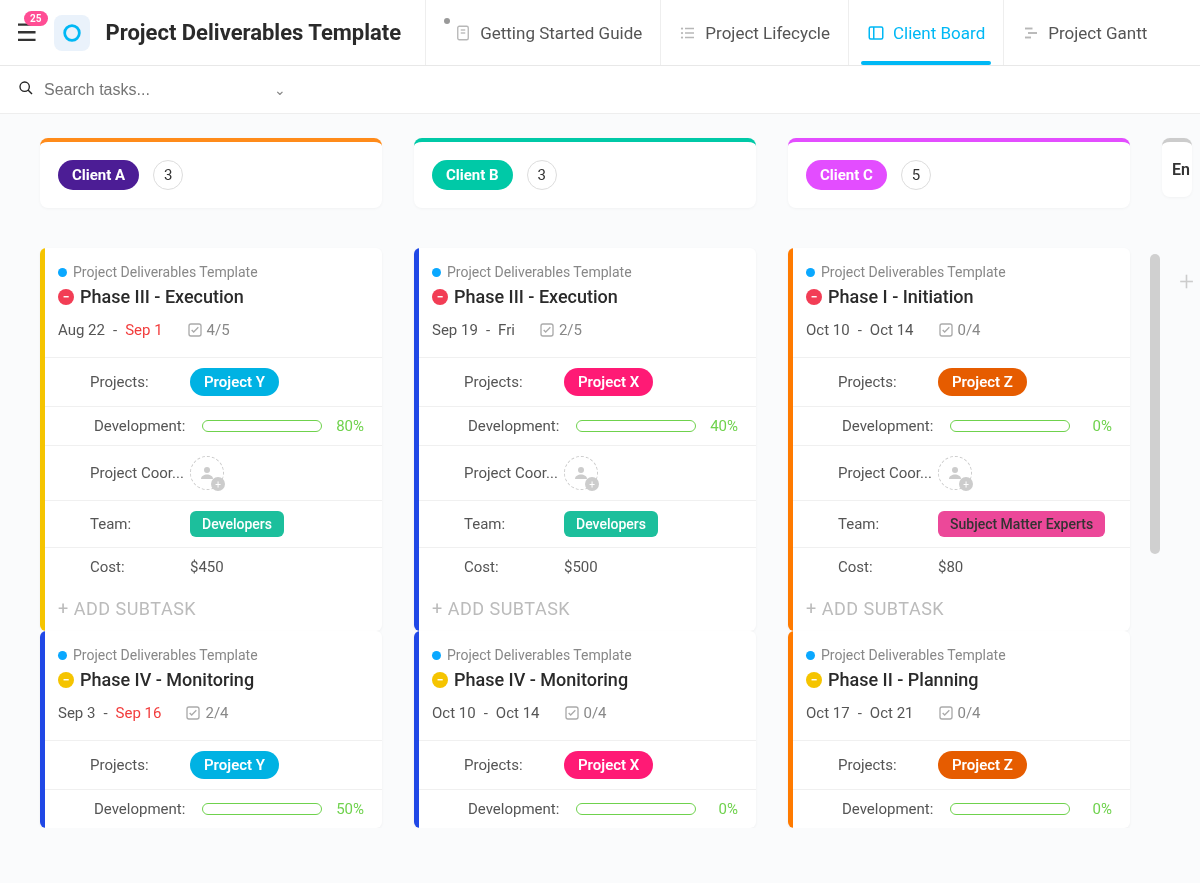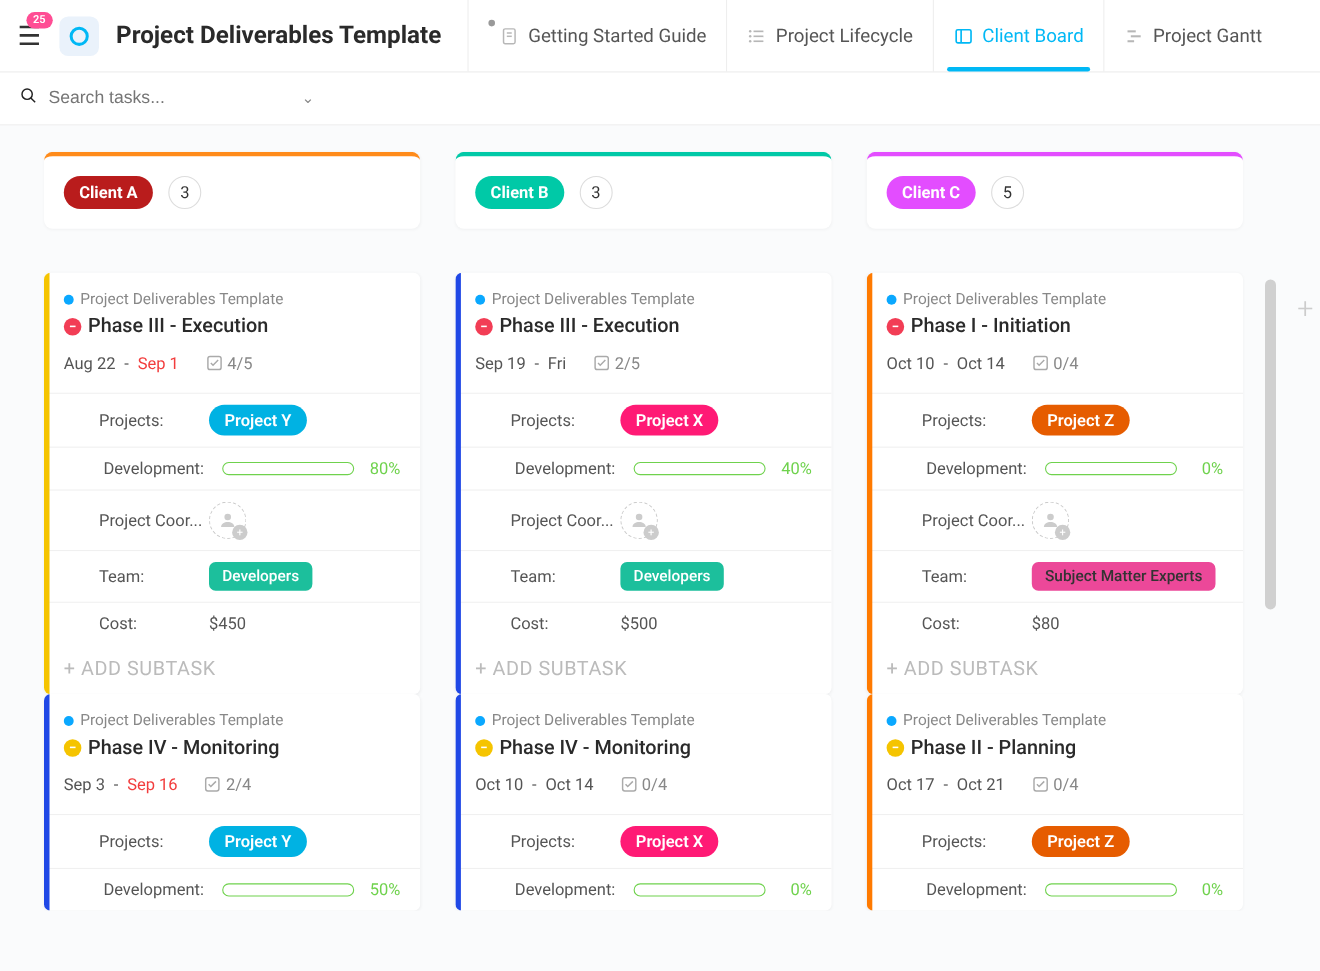--- a/index.html
+++ b/index.html
@@ -131,21 +131,21 @@
       </svg>
   </span>
   <input placeholder="Search tasks..." style="">
   <span class="caret">⌄</span>
 </div>
 
 <div class="board-wrap">
 
   <div class="column">
     <div class="col-header col-orange">
-      <span class="client-chip" style="background:#b91c1c">Client A</span>
+      <span class="client-chip" style="background:#4c1d95">Client A</span>
       <span class="count-pill">3</span>
     </div>
 
     <div class="card acc-yellow">
       <div class="inner">
         <div class="template-line">
             <span class="dot"></span>
             <span>Project Deliverables Template</span>
           </div>
         <div class="card-title-row">
@@ -417,16 +417,21 @@
           <span class="val"><span class="proj-chip" style="background:#e65c00">Project Z</span></span>
         </div>
       <div class="progress-row">
           <span class="label">Development:</span>
           <span class="progbar"><span class="fill" style="width:0%"></span></span>
           <span class="pct">0%</span>
         </div>
     </div>
   </div>
 
+  <div class="column" style="width:30px">
+    <div class="col-header" style="border-top-color:#ccc; padding-left:10px;">
+      <span style="font-weight:600;color:#333">En</span>
+    </div>
+  </div>
 
   <div class="scroll-thumb"></div>
   <div class="add-column-btn">+</div>
 </div>
 
 </body></html>

